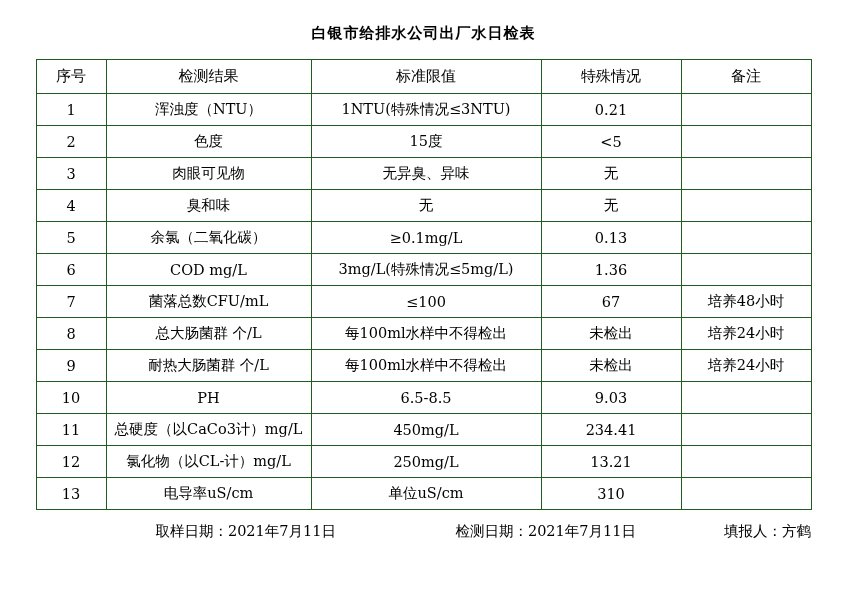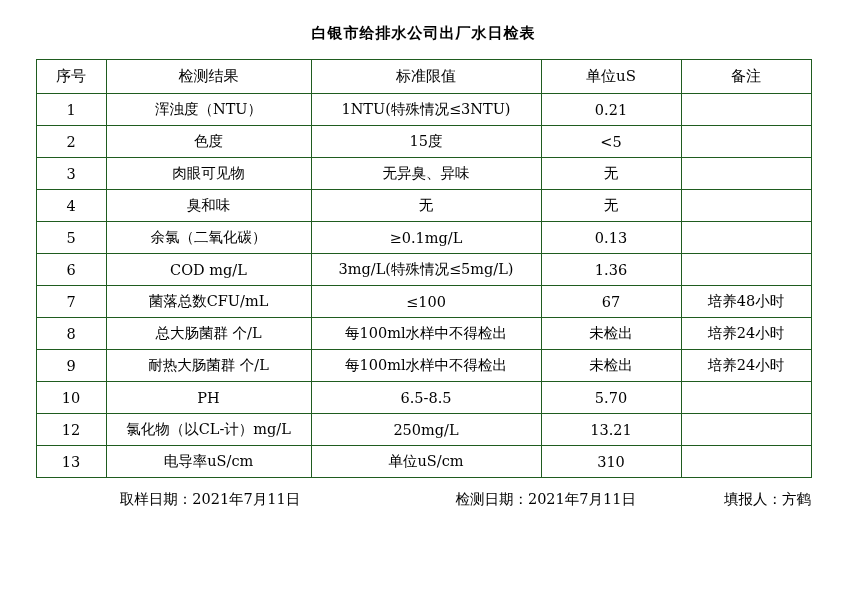--- a/index.html
+++ b/index.html
@@ -63,21 +63,21 @@
   .cell-res { font-size: 14px; }
   .cell-note { font-size: 14px; }
 
   .footer {
     width: 775px;
     margin: 12px auto 0 auto;
     display: flex;
     font-size: 14.5px;
     font-family: "DejaVu Serif", "Liberation Serif", serif;
   }
-  .footer .f1 { width: 300px; text-align: center; padding-left: 48px; box-sizing: border-box; }
+  .footer .f1 { width: 300px; text-align: right; padding-left: 48px; box-sizing: border-box; }
   .footer .f2 { width: 300px; text-align: right; box-sizing: border-box; }
   .footer .f3 { width: 175px; text-align: right; box-sizing: border-box; }
 </style>
 </head>
 <body>
 
 <div class="page">
 
   <div class="doc-title">白银市给排水公司出厂水日检表</div>
 
@@ -87,21 +87,21 @@
       <col class="c-item">
       <col class="c-limit">
       <col class="c-res">
       <col class="c-note">
     </colgroup>
     <thead>
       <tr>
         <th>序号</th>
         <th>检测结果</th>
         <th>标准限值</th>
-        <th>单位uS</th>
+        <th>特殊情况</th>
         <th>备注</th>
       </tr>
     </thead>
     <tbody>
       <tr>
         <td>1</td>
         <td class="cell-item">浑浊度（NTU）</td>
         <td class="cell-limit">1NTU(特殊情况≤3NTU)</td>
         <td class="cell-res">0.21</td>
         <td class="cell-note"></td>
@@ -159,21 +159,28 @@
         <td>9</td>
         <td class="cell-item">耐热大肠菌群 个/L</td>
         <td class="cell-limit">每100ml水样中不得检出</td>
         <td class="cell-res">未检出</td>
         <td class="cell-note">培养24小时</td>
       </tr>
       <tr>
         <td>10</td>
         <td class="cell-item">PH</td>
         <td class="cell-limit">6.5-8.5</td>
-        <td class="cell-res">5.70</td>
+        <td class="cell-res">9.03</td>
+        <td class="cell-note"></td>
+      </tr>
+      <tr>
+        <td>11</td>
+        <td class="cell-item">总硬度（以CaCo3计）mg/L</td>
+        <td class="cell-limit">450mg/L</td>
+        <td class="cell-res">234.41</td>
         <td class="cell-note"></td>
       </tr>
       <tr>
         <td>12</td>
         <td class="cell-item">氯化物（以CL-计）mg/L</td>
         <td class="cell-limit">250mg/L</td>
         <td class="cell-res">13.21</td>
         <td class="cell-note"></td>
       </tr>
       <tr>

